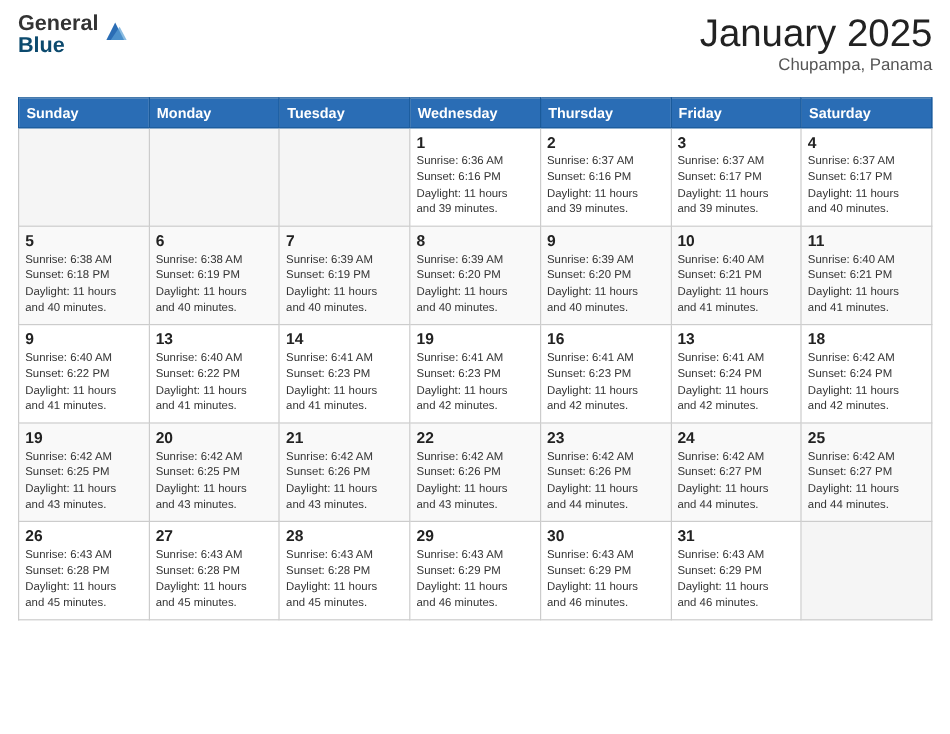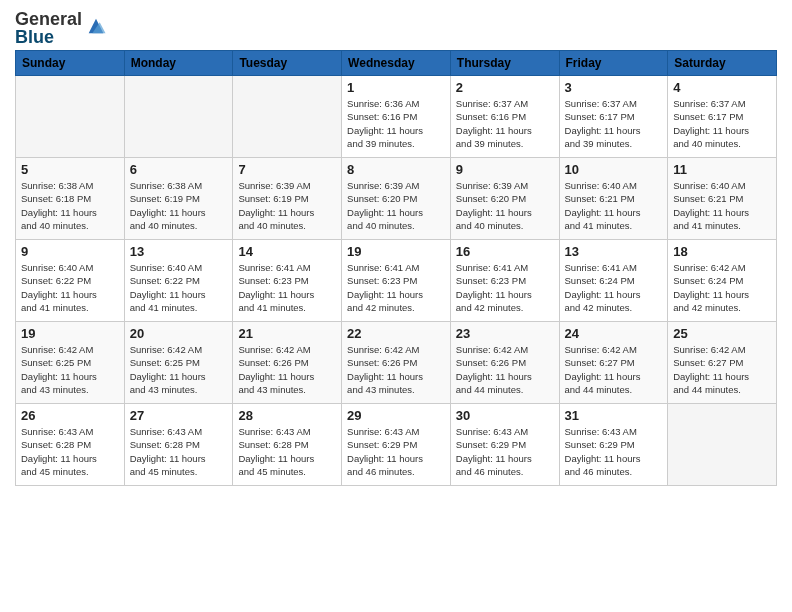--- a/index.html
+++ b/index.html
@@ -13,21 +13,21 @@
     .page {
       width: 792px;
       height: 612px;
       background: #fff;
       padding: 10px 15px;
     }
     .header {
       display: flex;
       justify-content: space-between;
       align-items: flex-start;
-      margin-bottom: 4px;
+      margin-bottom: 20px;
     }
     .logo {
       display: flex;
       align-items: center;
     }
     .logo-text {
       display: flex;
       flex-direction: column;
       line-height: 1;
     }
@@ -60,21 +60,21 @@
       font-size: 14px;
       color: #555;
     }
     .calendar {
       width: 100%;
       border-collapse: collapse;
       border: 1px solid #ccc;
     }
     .calendar th {
       background: #2a6db5;
-      color: #000000;
+      color: #ffffff;
       font-size: 12px;
       font-weight: bold;
       padding: 5px 6px;
       text-align: left;
       border: 1px solid #1a5a9a;
     }
     .calendar td {
       vertical-align: top;
       padding: 4px 5px;
       border: 1px solid #ccc;
@@ -107,20 +107,24 @@
   <div class="header">
     <div class="logo">
       <div class="logo-text">
         <span class="logo-general">General</span>
         <span class="logo-blue">Blue</span>
       </div>
       <svg class="logo-icon" viewBox="0 0 30 30">
         <polygon points="5,25 15,5 25,25" fill="#2a6db5"></polygon>
         <polygon points="10,25 20,10 28,25" fill="#5a9fd4" opacity="0.7"></polygon>
       </svg>
+    </div>
+    <div class="title-area">
+      <div class="month-title">January 2025</div>
+      <div class="location">Chupampa, Panama</div>
     </div>
   </div>
 
   <table class="calendar">
     <thead>
       <tr>
         <th>Sunday</th>
         <th>Monday</th>
         <th>Tuesday</th>
         <th>Wednesday</th>

